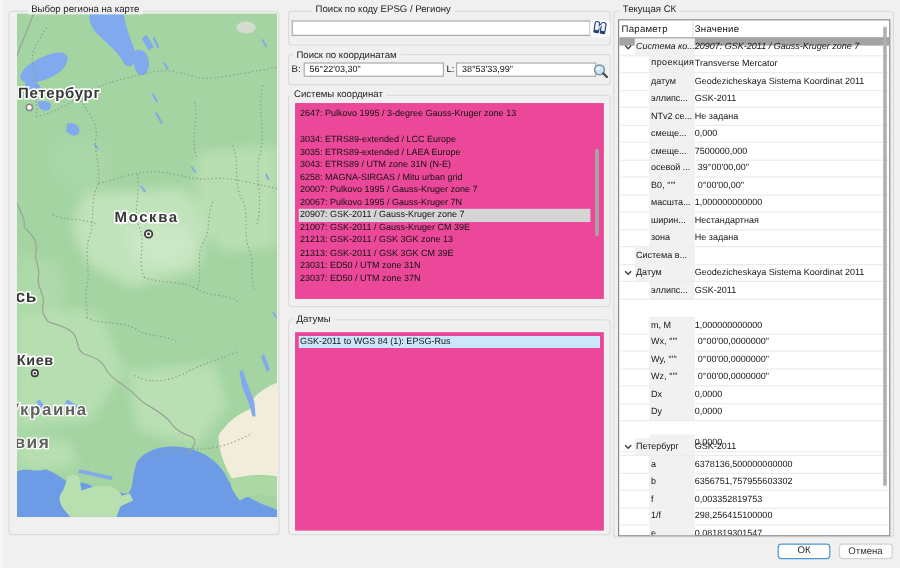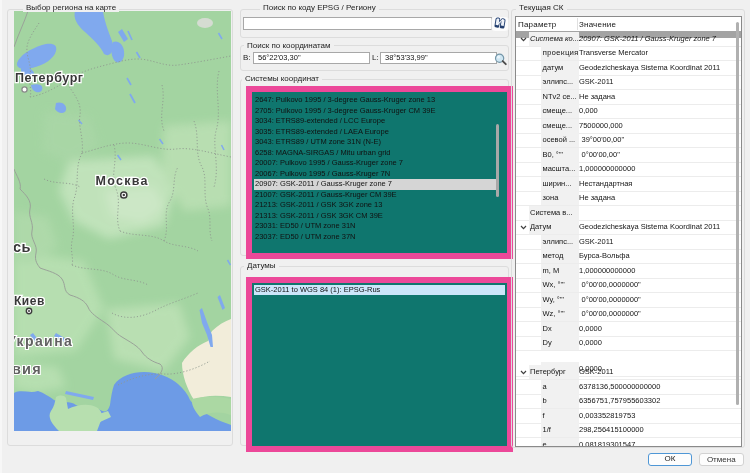--- a/index.html
+++ b/index.html
@@ -1,20 +1,20 @@
 <!DOCTYPE html>
 <html><head><meta charset="utf-8">
 <style>
   html,body{margin:0;padding:0;}
   body{width:750px;height:473px;background:#f0f0f0;font-family:"Liberation Sans",sans-serif;position:relative;overflow:hidden;}
   .abs{position:absolute;}
   .gb{position:absolute;border:1px solid #dcdcdc;border-radius:3px;}
   .gbl{position:absolute;font-size:8px;color:#1c1c1c;background:#f0f0f0;padding:0 3px;white-space:nowrap;z-index:3;}
   .inp{position:absolute;background:#fff;border:1px solid #a8a8a8;}
-  .lst{position:absolute;background:#0f766e;border:6px solid #ec4899;}
+  .lst{position:absolute;background:#ec4899;border:1px solid #ec4899;}
   .li{position:absolute;left:2px;right:10px;height:10.5px;font-size:7.5px;color:#111;white-space:nowrap;line-height:10.5px;padding-left:1px;}
   .tr{position:absolute;left:0;right:0;height:14.5px;font-size:7.5px;color:#141414;white-space:nowrap;}
   .tc1{position:absolute;top:0;height:13.5px;line-height:14px;}
   .tv{position:absolute;left:63.5px;top:0;height:13.5px;line-height:14px;}
   .sep{position:absolute;left:0;right:0;height:1px;background:#ececec;}
   .chev{position:absolute;width:7px;height:7px;}
 </style></head>
 <body>
 <div class="abs" style="left:0;top:0;width:2px;height:473px;background:#f7f7f7;"></div>
 
@@ -151,21 +151,20 @@
 <svg class="abs" style="left:493.5px;top:52.5px;" width="14" height="13" viewBox="0 0 14 13">
   <circle cx="5.6" cy="5.2" r="4.1" fill="#cfe6f2" stroke="#7596a8" stroke-width="1.2"></circle>
   <circle cx="4.5" cy="4" r="1.6" fill="#eaf5fb"></circle>
   <path d="M8.7,8.1 L11.8,11.2" stroke="#4c4c4c" stroke-width="1.9" stroke-linecap="round"></path>
 </svg>
 
 <div class="gb" style="left:240px;top:79px;width:267px;height:175px;"></div>
 <div class="gbl" style="left:242px;top:74px;">Системы координат</div>
 <div class="lst" style="left:246px;top:86px;width:255px;height:161px;">
   <div class="li" style="top:3px;">2647: Pulkovo 1995 / 3-degree Gauss-Kruger zone 13</div>
-  <div class="li" style="top:13.5px;">2705: Pulkovo 1995 / 3-degree Gauss-Kruger CM 39E</div>
   <div class="li" style="top:24px;">3034: ETRS89-extended / LCC Europe</div>
   <div class="li" style="top:34.5px;">3035: ETRS89-extended / LAEA Europe</div>
   <div class="li" style="top:45px;">3043: ETRS89 / UTM zone 31N (N-E)</div>
   <div class="li" style="top:55.5px;">6258: MAGNA-SIRGAS / Mitu urban grid</div>
   <div class="li" style="top:66px;">20007: Pulkovo 1995 / Gauss-Kruger zone 7</div>
   <div class="li" style="top:76.5px;">20067: Pulkovo 1995 / Gauss-Kruger 7N</div>
   <div class="li" style="top:87px;background:#d5d5d5;">20907: GSK-2011 / Gauss-Kruger zone 7</div>
   <div class="li" style="top:97.5px;">21007: GSK-2011 / Gauss-Kruger CM 39E</div>
   <div class="li" style="top:108px;">21213: GSK-2011 / GSK 3GK zone 13</div>
   <div class="li" style="top:118.5px;">21313: GSK-2011 / GSK 3GK CM 39E</div>
@@ -278,26 +277,20 @@
       <span class="tc1" style="left:14.5px;">Датум</span>
       <span class="tv">Geodezicheskaya Sistema Koordinat 2011</span>
       <div class="sep" style="bottom:-0.5px;"></div>
     </div>
   <div class="tr" style="top:217.7px;">
       <div class="abs" style="left:25.5px;top:0;width:38.0px;height:14px;background:#f1f1f1;"></div>
       <span class="tc1" style="left:27.0px;">эллипс...</span>
       <span class="tv">GSK-2011</span>
       <div class="sep" style="bottom:-0.5px;"></div>
     </div>
-  <div class="tr" style="top:232.2px;">
-      <div class="abs" style="left:25.5px;top:0;width:38.0px;height:14px;background:#f1f1f1;"></div>
-      <span class="tc1" style="left:27.0px;">метод</span>
-      <span class="tv">Бурса-Вольфа</span>
-      <div class="sep" style="bottom:-0.5px;"></div>
-    </div>
   <div class="tr" style="top:246.7px;">
       <div class="abs" style="left:25.5px;top:0;width:38.0px;height:14px;background:#f1f1f1;"></div>
       <span class="tc1" style="left:27.0px;">m, M</span>
       <span class="tv">1,000000000000</span>
       <div class="sep" style="bottom:-0.5px;"></div>
     </div>
   <div class="tr" style="top:261.2px;">
       <div class="abs" style="left:25.5px;top:0;width:38.0px;height:14px;background:#f1f1f1;"></div>
       <span class="tc1" style="left:27.0px;">Wx, °'"</span>
       <span class="tv" style="left:66px;">0°00'00,0000000"</span>

